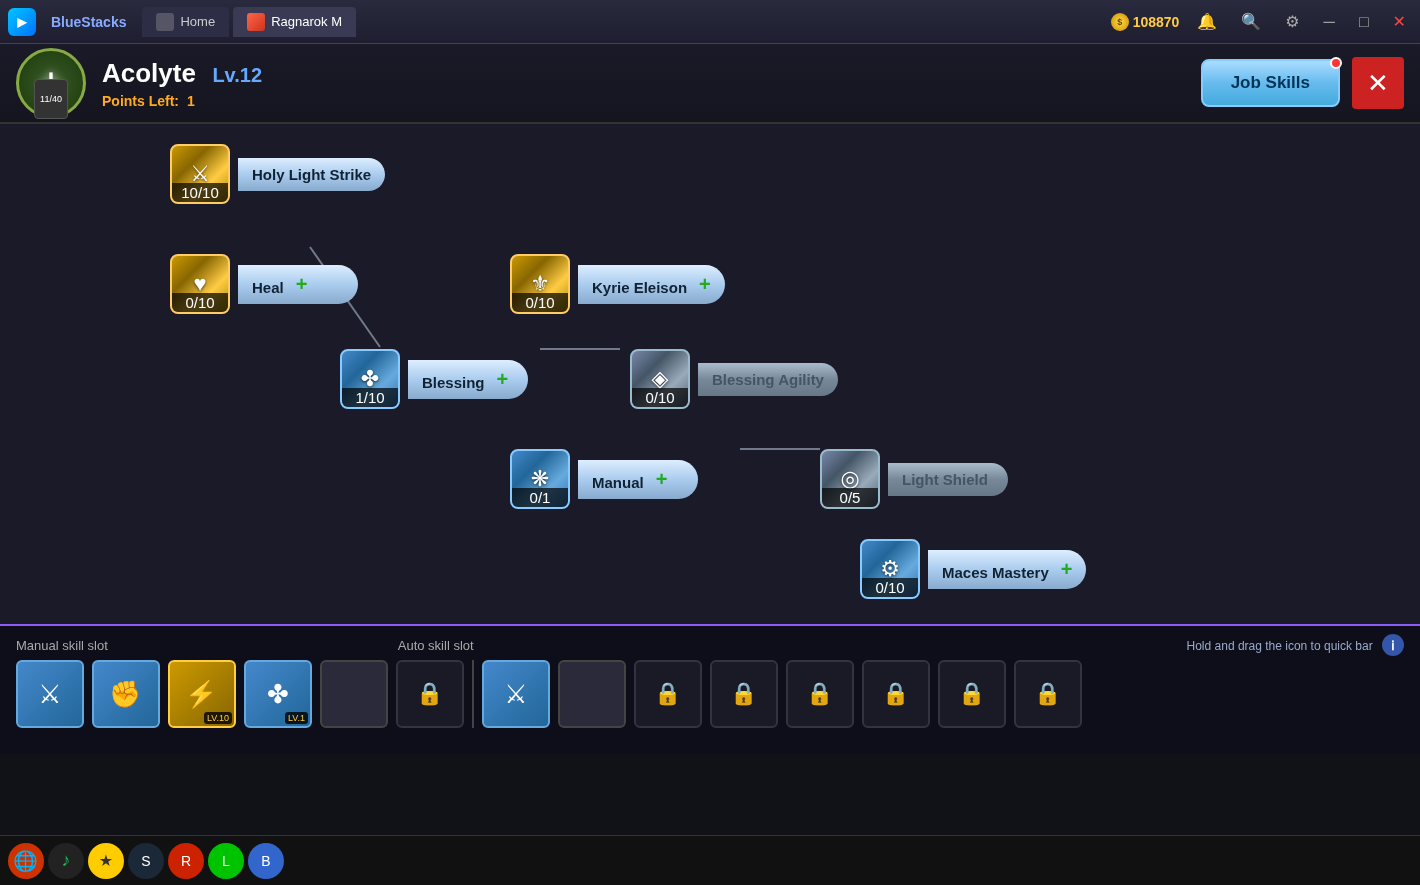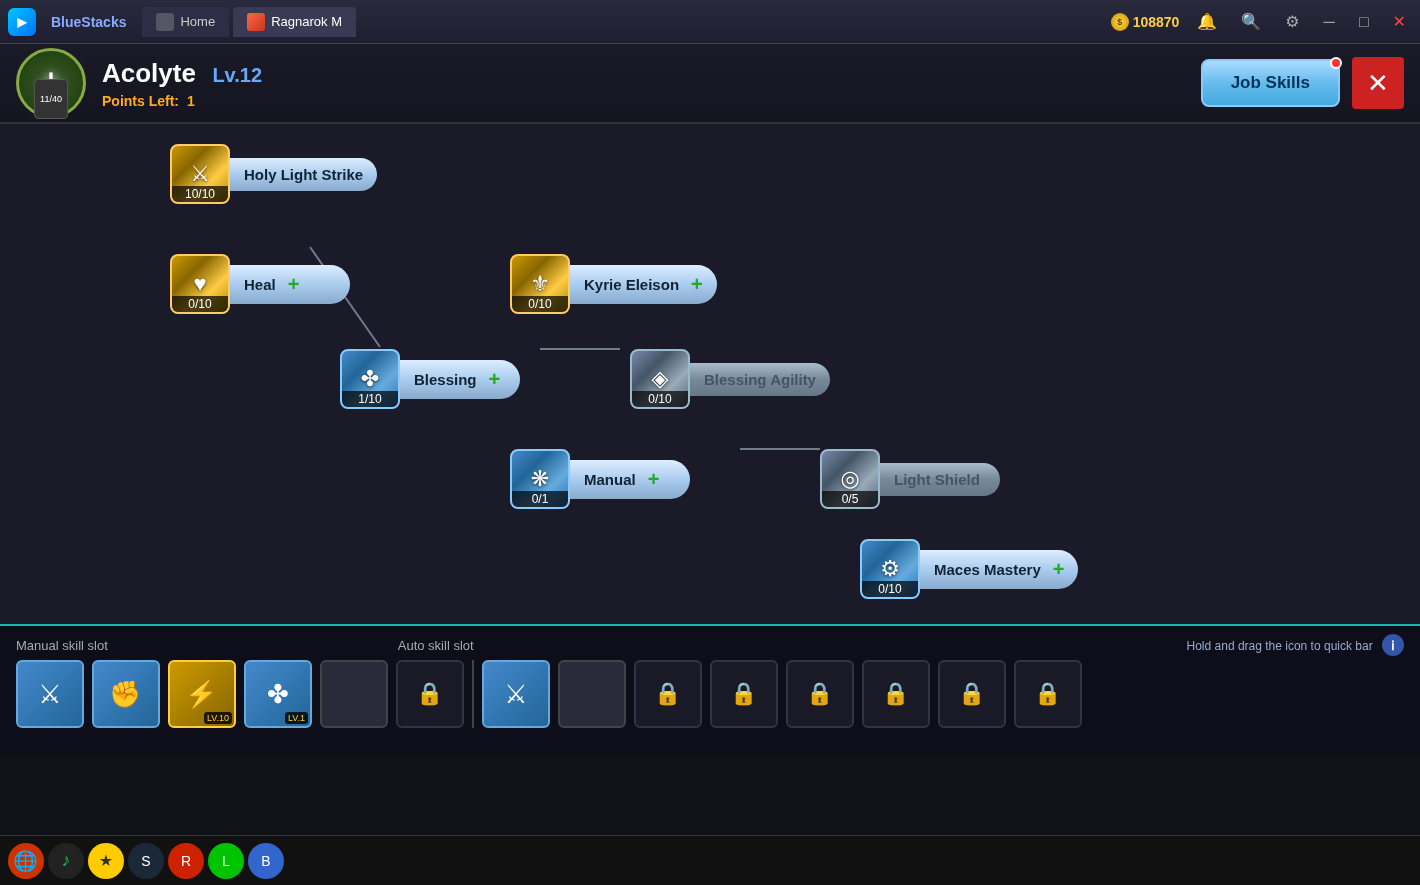--- a/index.html
+++ b/index.html
@@ -266,33 +266,34 @@
       color: white;
       text-shadow: 0 1px 3px rgba(0,0,0,0.7);
     }
     .skill-level-badge {
       position: absolute;
       bottom: 0;
       left: 0;
       right: 0;
       background: rgba(0,0,0,0.7);
       color: white;
-      font-size: 12px;
+      font-size: 15px;
       text-align: center;
       padding: 1px 0;
       border-radius: 0 0 6px 6px;
     }
     .skill-label-pill {
       background: linear-gradient(180deg, #ddeeff 0%, #aaccee 50%, #88aacc 100%);
       border-radius: 0 20px 20px 0;
       padding: 8px 14px;
       display: flex;
-      align-items: center;
+      align-items: flex-end;
       gap: 8px;
       min-width: 120px;
+      margin-left: 8px;
     }
     .skill-label-pill.disabled {
       background: linear-gradient(180deg, #aabbcc 0%, #778899 50%, #667788 100%);
     }
     .skill-label-text {
       font-size: 15px;
       font-weight: bold;
       color: #112233;
     }
     .skill-label-pill.disabled .skill-label-text {
@@ -311,21 +312,21 @@
       top: 0;
       left: 0;
       width: 100%;
       height: 100%;
       pointer-events: none;
     }
 
     
     .bottom-bar {
       background: #0e0e1a;
-      border-top: 2px solid #14b8a6;
+      border-top: 2px solid #8b5cf6;
       padding: 8px 16px;
       height: 130px;
     }
     .slot-label {
       font-size: 13px;
       color: #aaa;
     }
     .slot-label.auto {
       margin-left: 290px;
     }

